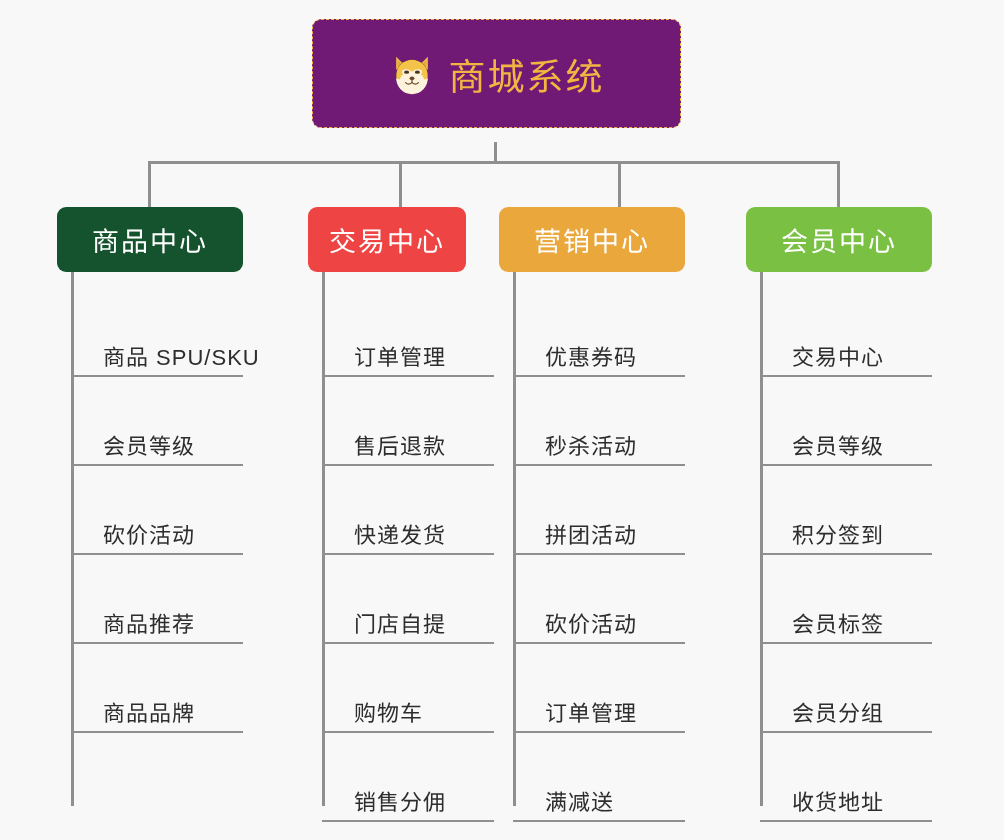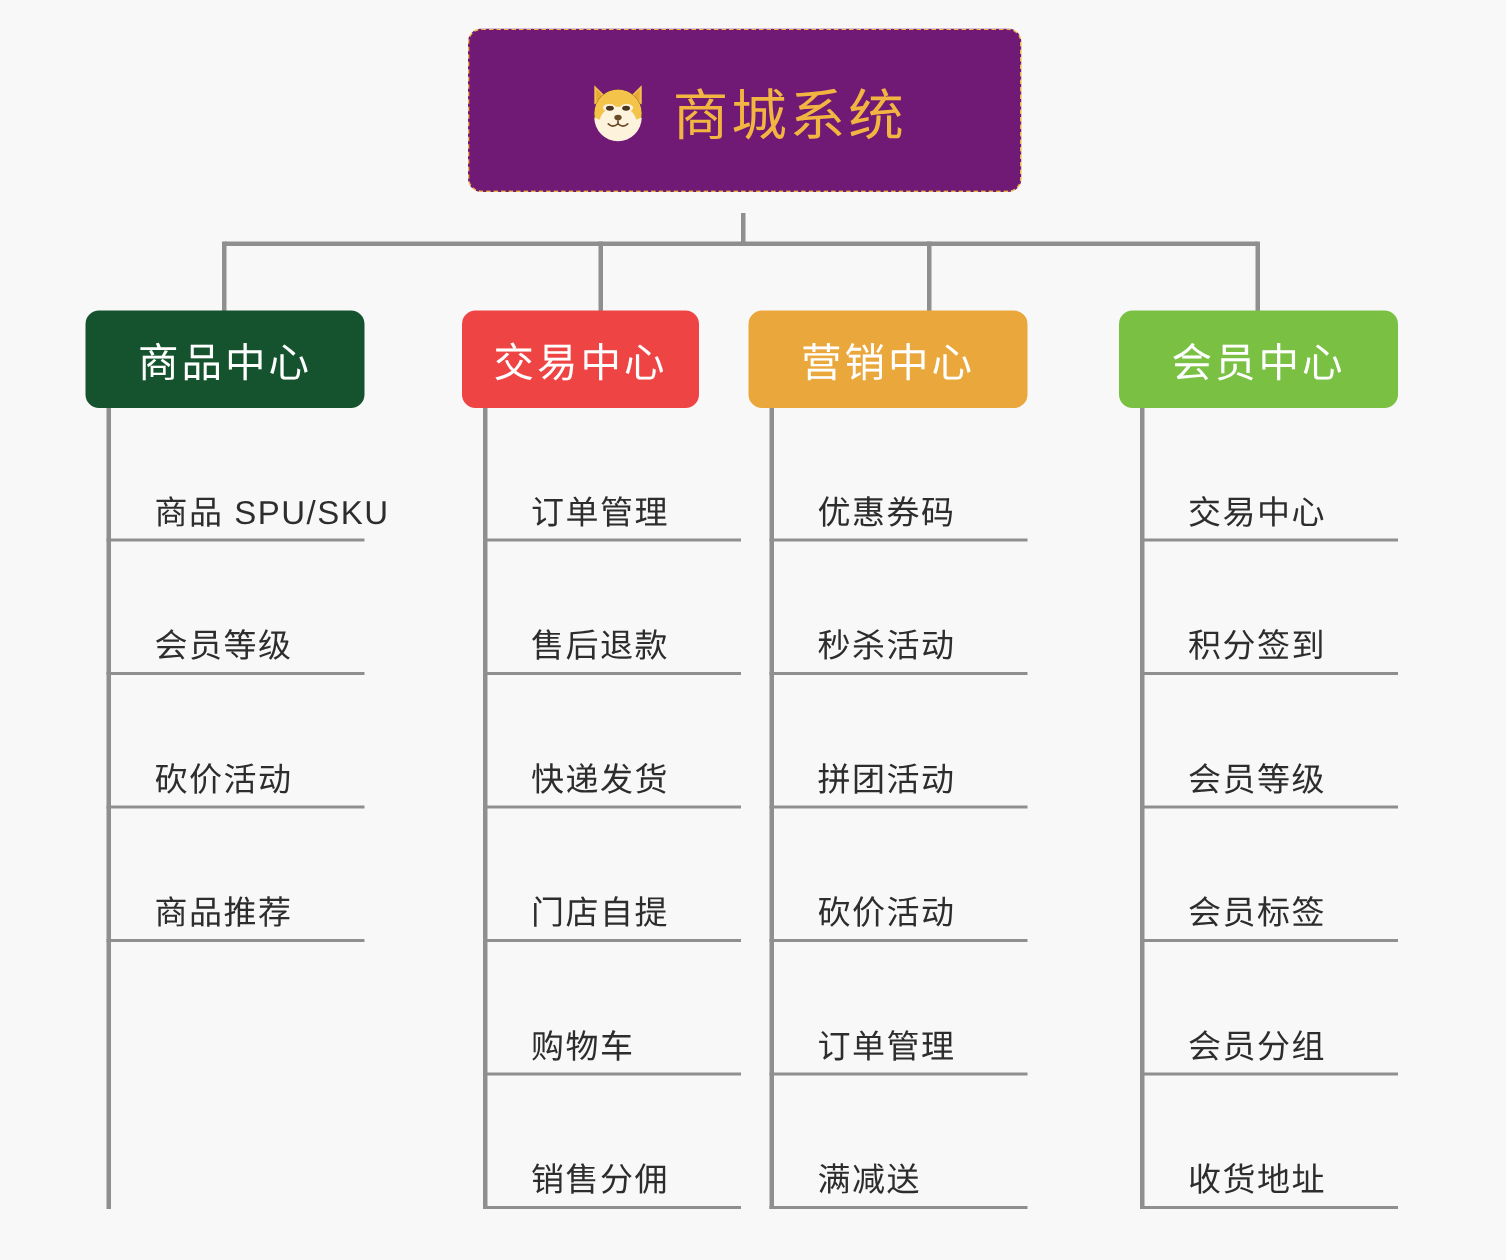--- a/index.html
+++ b/index.html
@@ -97,21 +97,21 @@
     color: #ffffff;
     font-size: 27px;
     letter-spacing: 2px;
     white-space: nowrap;
   }
 
   
   .leaf-list {
     position: relative;
     margin-top: 0;
-    padding-top: 0;
+    padding-top: 16px;
   }
   .leaf-spine {
     position: absolute;
     left: 14px;
     top: 0;
     width: 3px;
     background: #8f8f8f;
   }
 
   .leaf-item {
@@ -181,20 +181,23 @@
         </div>
       <div class="leaf-item">
           <span class="leaf-item-label">会员等级</span>
         </div>
       <div class="leaf-item">
           <span class="leaf-item-label">砍价活动</span>
         </div>
       <div class="leaf-item">
           <span class="leaf-item-label">商品推荐</span>
         </div>
+      <div class="leaf-item">
+          <span class="leaf-item-label">商品品牌</span>
+        </div>
     </div>
   </div>
 
   <div class="column" style="left:308px;width:186px">
     <div class="cat-box" style="background:#ef4444;width:158px">
       <span>交易中心</span>
     </div>
     <div class="leaf-list">
       <div class="leaf-spine" style="height:534px"></div>
       <div class="leaf-item">
@@ -248,26 +251,26 @@
   <div class="column" style="left:746px;width:186px">
     <div class="cat-box" style="background:#7ac143;width:186px">
       <span>会员中心</span>
     </div>
     <div class="leaf-list">
       <div class="leaf-spine" style="height:534px"></div>
       <div class="leaf-item">
           <span class="leaf-item-label">交易中心</span>
         </div>
       <div class="leaf-item">
+          <span class="leaf-item-label">会员等级</span>
+        </div>
+      <div class="leaf-item">
           <span class="leaf-item-label">积分签到</span>
         </div>
       <div class="leaf-item">
-          <span class="leaf-item-label">会员等级</span>
-        </div>
-      <div class="leaf-item">
           <span class="leaf-item-label">会员标签</span>
         </div>
       <div class="leaf-item">
           <span class="leaf-item-label">会员分组</span>
         </div>
       <div class="leaf-item">
           <span class="leaf-item-label">收货地址</span>
         </div>
     </div>
   </div>

